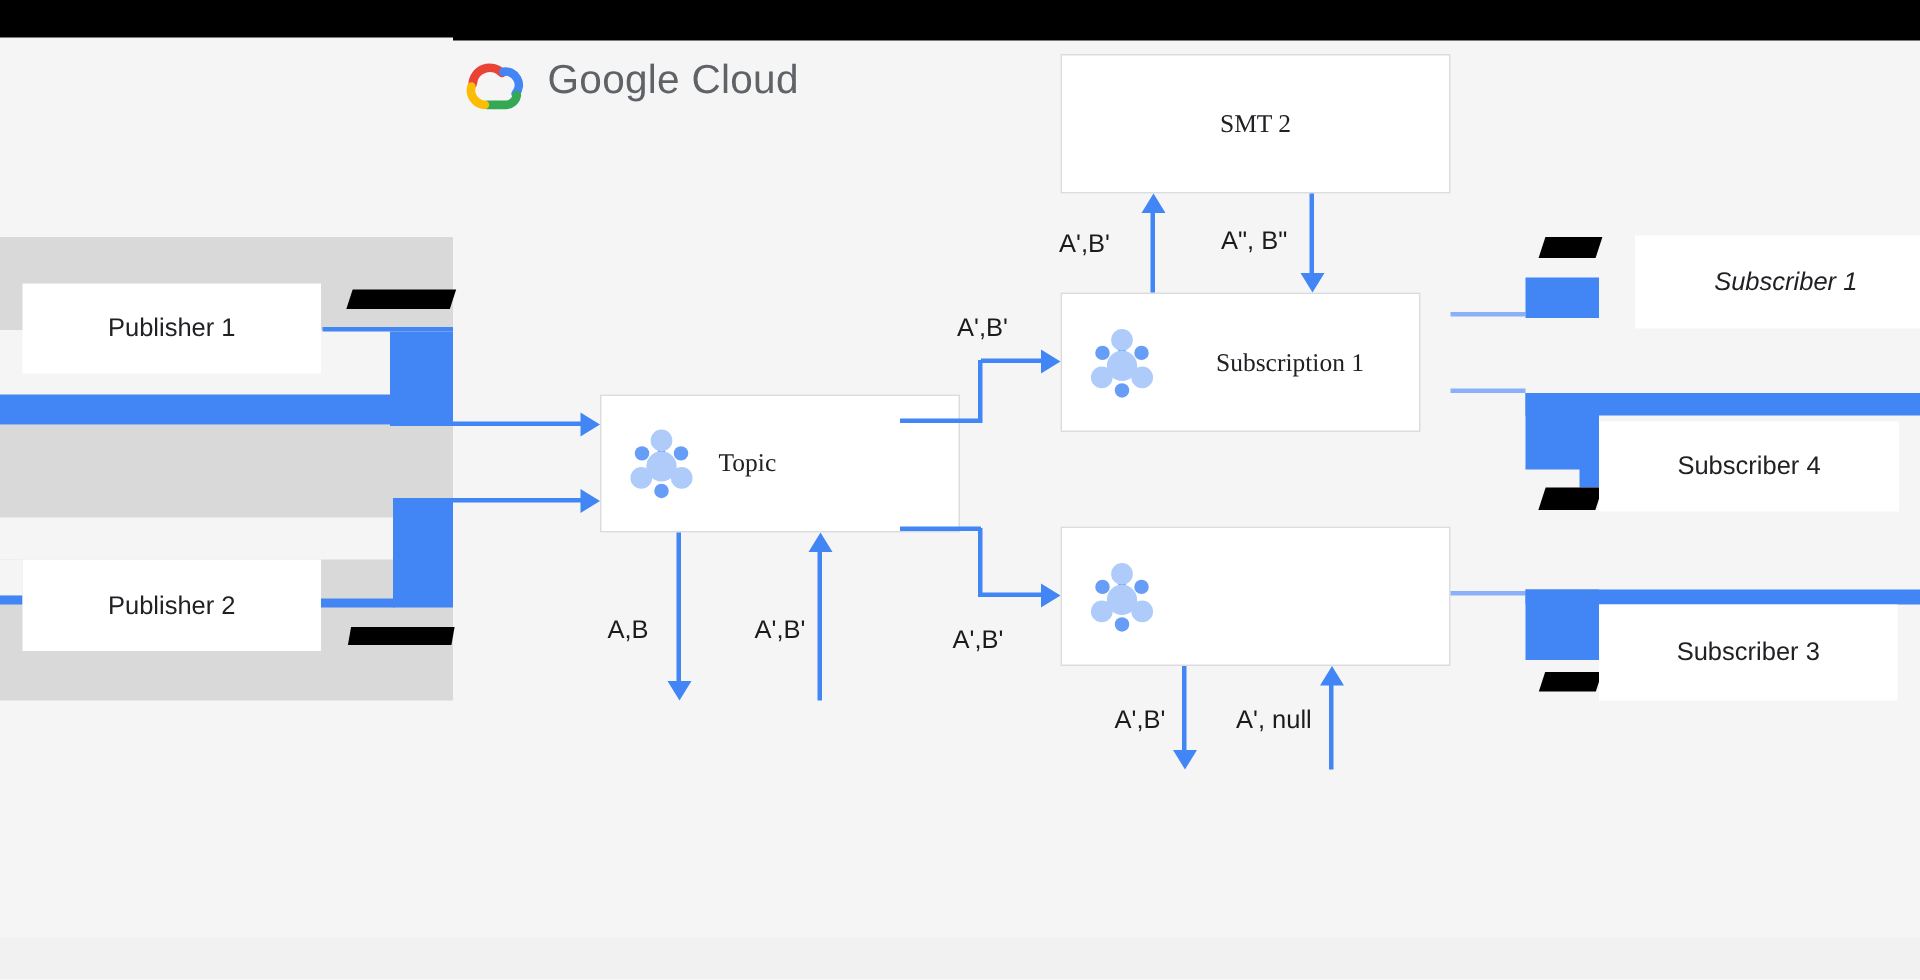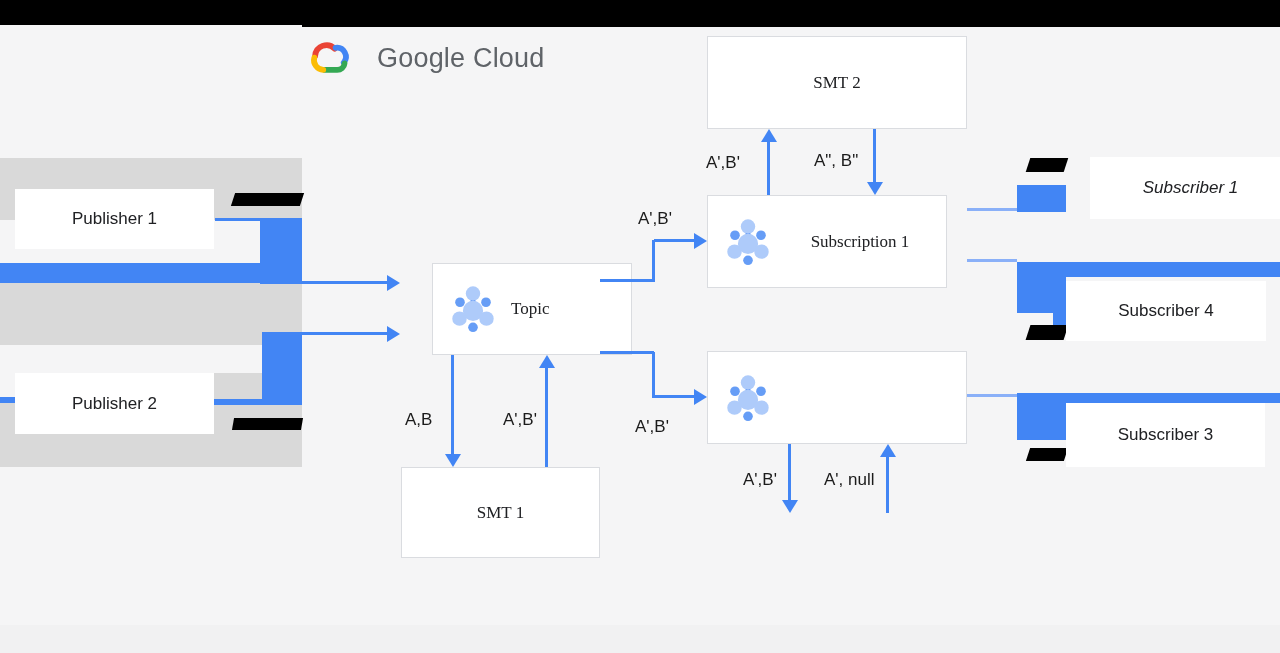--- a/index.html
+++ b/index.html
@@ -23,21 +23,21 @@
   .icon-wrap{flex:none;margin-left:14px;display:flex;align-items:center;}
   .node.iconned .label{flex:1;text-align:center;}
   .node.iconned.left-label .label{flex:none;margin-left:12px;}
   .edge{position:absolute;background:var(--accent);}
   .edge-lt{position:absolute;background:var(--accent_light);}
   .head{position:absolute;width:0;height:0;border-style:solid;}
   .head.right{border-width:8px 0 8px 13px;border-color:transparent transparent transparent var(--accent);}
   .head.up{border-width:0 8px 13px 8px;border-color:transparent transparent var(--accent) transparent;}
   .head.down{border-width:13px 8px 0 8px;border-color:var(--accent) transparent transparent transparent;}
   .edge-label{position:absolute;font-size:17px;color:#1b1b1b;white-space:nowrap;}
-  .logo{position:absolute;left:306px;top:38px;display:flex;align-items:flex-end;gap:12px;}
+  .logo{position:absolute;left:306px;top:38px;display:flex;align-items:flex-start;}
   .logo-text{font-size:27px;color:var(--logo_text);margin-left:13px;letter-spacing:.2px;}
   .bottom-band{position:absolute;left:0;top:625px;width:1280px;height:28px;background:var(--bg_bottom);}
 </style>
 </head>
 <body>
 
 <div id="canvas">
 
   <div class="g-black" style="left:0;top:0;width:302px;height:25px;"></div>
   <div class="g-black" style="left:302px;top:0;width:978px;height:27px;"></div>
@@ -73,43 +73,40 @@
   </div>
   <div class="node" style="left:15px;top:373px;width:199px;height:61px;">
     <span class="label">Publisher 2</span>
   </div>
 
   <div class="edge" style="left:302px;top:281px;width:88px;height:3px;"></div>
   <div class="head right" style="left:387px;top:275px;"></div>
   <div class="edge" style="left:302px;top:332px;width:88px;height:3px;"></div>
   <div class="head right" style="left:387px;top:326px;"></div>
 
-  <div class="node bordered iconned left-label" style="left:400px;top:263px;width:200px;height:92px;margin-left:32px;">
+  <div class="node bordered iconned left-label" style="left:400px;top:263px;width:240px;height:92px;">
     <span class="icon-wrap">
       <svg width="52" height="52" viewBox="0 0 54 54">
         <g stroke="#4285f4" stroke-width="5">
           <line x1="27" y1="29" x2="27" y2="11"></line>
             <line x1="27" y1="29" x2="13" y2="37"></line>
             <line x1="27" y1="29" x2="41" y2="37"></line>
         </g>
         <circle cx="27" cy="29" r="10.5" fill="#aecbfa"></circle>
           <circle cx="27" cy="11" r="7.5" fill="#aecbfa"></circle>
         <circle cx="13" cy="37" r="7.5" fill="#aecbfa"></circle>
           <circle cx="41" cy="37" r="7.5" fill="#aecbfa"></circle>
         <circle cx="13.5" cy="20" r="5" fill="#669df6"></circle>
           <circle cx="40.5" cy="20" r="5" fill="#669df6"></circle>
           <circle cx="27" cy="46" r="5" fill="#669df6"></circle>
       </svg>
     </span>
     <span class="label">Topic</span>
   </div>
 
-  <div class="node bordered" style="left:401px;top:467px;width:199px;height:91px;">
-    <span class="label">SMT 1</span>
-  </div>
 
   <div class="node bordered" style="left:707px;top:36px;width:260px;height:93px;">
     <span class="label">SMT 2</span>
   </div>
 
   <div class="node bordered iconned" style="left:707px;top:195px;width:240px;height:93px;">
     <span class="icon-wrap">
       <svg width="52" height="52" viewBox="0 0 54 54">
         <g stroke="#4285f4" stroke-width="5">
           <line x1="27" y1="29" x2="27" y2="11"></line>

